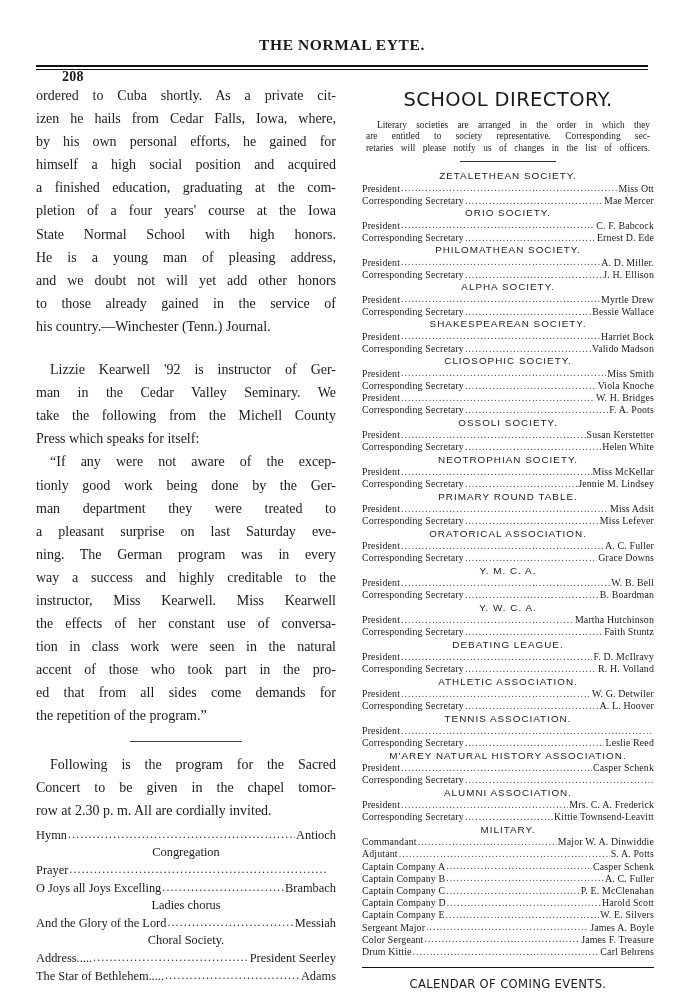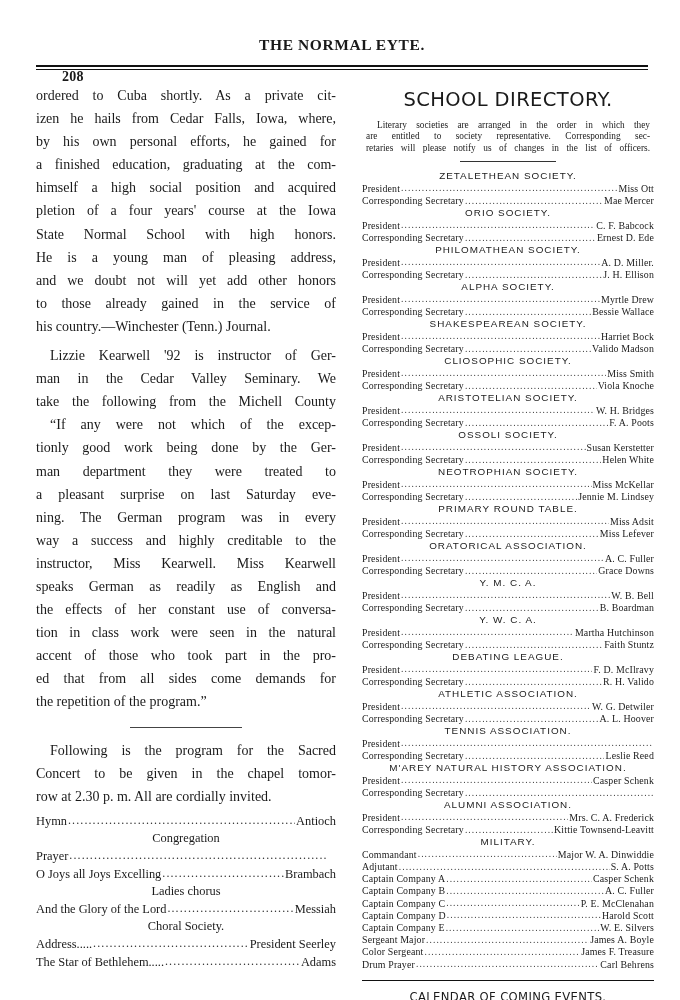--- a/index.html
+++ b/index.html
@@ -193,45 +193,45 @@
   <div class="rule-double"></div>
 
   <div class="columns">
 
     <div class="col-left">
 
       <div class="prose">
         <p>ordered to Cuba shortly.   As a private cit-</p>
         <p>izen he hails from Cedar Falls, Iowa, where,</p>
         <p>by his own personal efforts, he gained for</p>
+        <p>himself a high social position and acquired</p>
         <p>a finished education, graduating at the com-</p>
-        <p>himself a high social position and acquired</p>
         <p>pletion of a four years' course at the Iowa</p>
         <p>State Normal School with high honors.</p>
         <p>He is a young man of pleasing address,</p>
         <p>and we doubt not will yet add other honors</p>
         <p>to those already gained in the service of</p>
         <p class="last-natural">his country.—Winchester (Tenn.) Journal.</p>
       </div>
 
-      <div class="prose" style="margin-top:6px;">
+      <div class="prose" style="margin-top:20px;">
         <p class="indent">Lizzie Kearwell '92 is instructor of Ger-</p>
         <p>man in the Cedar Valley Seminary.   We</p>
         <p>take the following from the Michell County</p>
+        <p class="last-natural">Press which speaks for itself:</p>
       </div>
 
       <div class="prose">
-        <p class="indent">“If any were not which of the excep-</p>
+        <p class="indent">“If any were not aware of the excep-</p>
         <p>tionly good work being done by the Ger-</p>
         <p>man department they were treated to</p>
         <p>a pleasant surprise on last Saturday eve-</p>
         <p>ning.   The German program was in every</p>
         <p>way a success and highly creditable to the</p>
         <p>instructor, Miss Kearwell.   Miss Kearwell</p>
-        <p>speaks German as readily as English and</p>
         <p>the effects of her constant use of conversa-</p>
         <p>tion in class work were seen in the natural</p>
         <p>accent of those who took part in the pro-</p>
         <p>ed that from all sides come demands for</p>
         <p class="last-natural">the repetition of the program.”</p>
       </div>
 
       <div class="mini-rule"></div>
 
       <div class="prose">
@@ -370,21 +370,20 @@
               <span class="dots">................................................................................</span>
               <span class="person">Miss Smith</span>
             </div>
             <div class="off-line">
               <span class="role">Corresponding Secretary</span>
               <span class="dots">................................................................................</span>
               <span class="person">Viola Knoche</span>
             </div>
           </div>
           <div>
-            <div class="soc-name">ARISTOTELIAN SOCIETY.</div>
             <div class="off-line">
               <span class="role">President</span>
               <span class="dots">................................................................................</span>
               <span class="person">W. H. Bridges</span>
             </div>
             <div class="off-line">
               <span class="role">Corresponding Secretary</span>
               <span class="dots">................................................................................</span>
               <span class="person">F. A. Poots</span>
             </div>
@@ -470,21 +469,21 @@
           <div>
             <div class="soc-name">DEBATING LEAGUE.</div>
             <div class="off-line">
               <span class="role">President</span>
               <span class="dots">................................................................................</span>
               <span class="person">F. D. McIlravy</span>
             </div>
             <div class="off-line">
               <span class="role">Corresponding Secretary</span>
               <span class="dots">................................................................................</span>
-              <span class="person">R. H. Valido</span>
+              <span class="person">R. H. Volland</span>
             </div>
           </div>
           <div>
             <div class="soc-name">ATHLETIC ASSOCIATION.</div>
             <div class="off-line">
               <span class="role">President</span>
               <span class="dots">................................................................................</span>
               <span class="person">W. G. Detwiler</span>
             </div>
             <div class="off-line">
@@ -573,21 +572,21 @@
               <span class="role">Sergeant Major</span>
               <span class="dots">................................................................................</span>
               <span class="person">James A. Boyle</span>
             </div>
             <div class="off-line">
               <span class="role">Color Sergeant</span>
               <span class="dots">................................................................................</span>
               <span class="person">James F. Treasure</span>
             </div>
             <div class="off-line">
-              <span class="role">Drum Prayer</span>
+              <span class="role">Drum Kittie</span>
               <span class="dots">................................................................................</span>
               <span class="person">Carl Behrens</span>
             </div>
           </div>
         </div>
 
       <div class="cal-rule"></div>
 
       <div class="cal-title">CALENDAR OF COMING EVENTS.</div>
 

